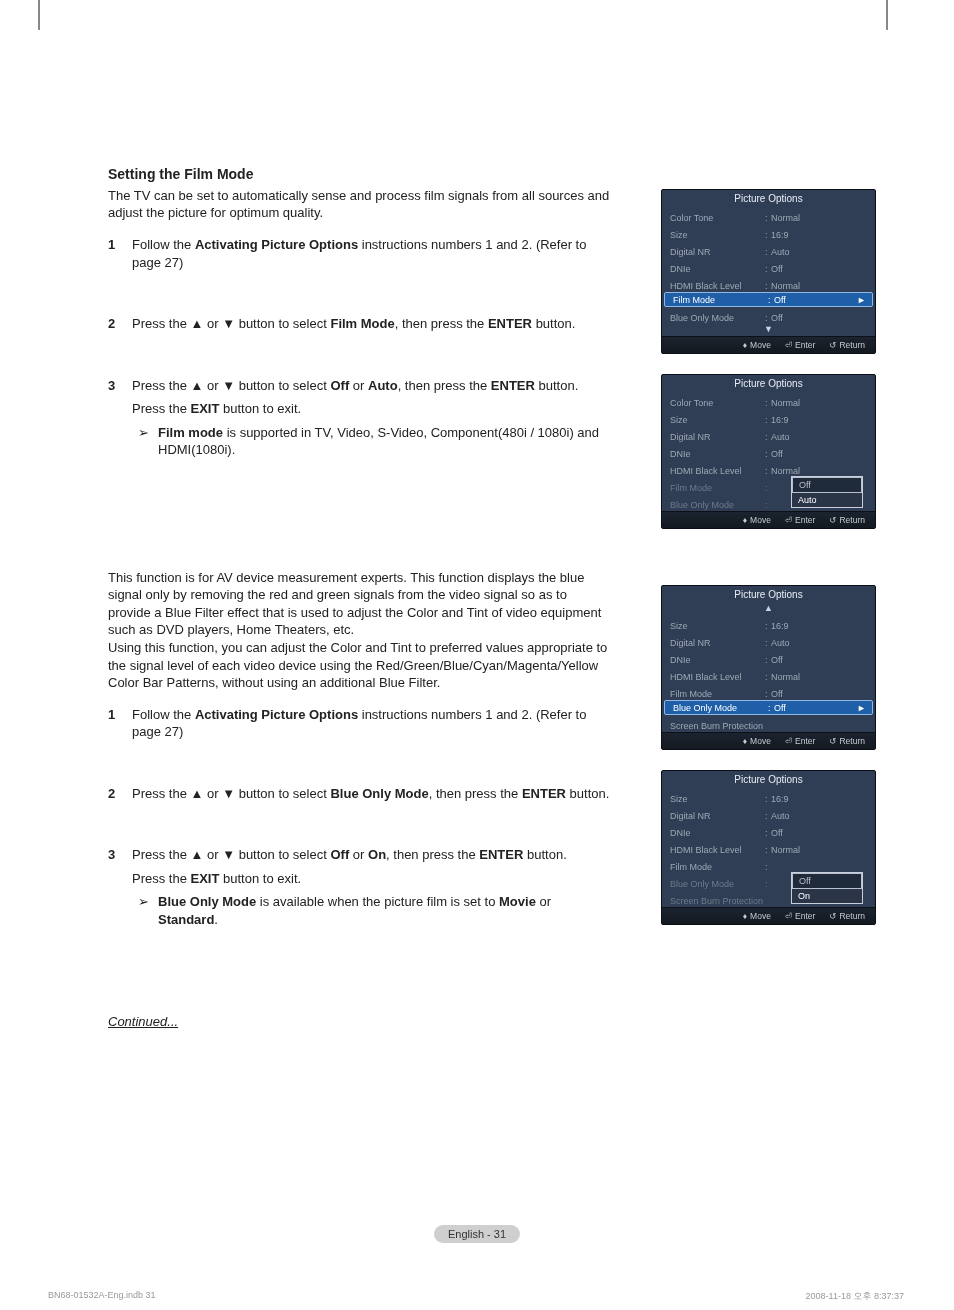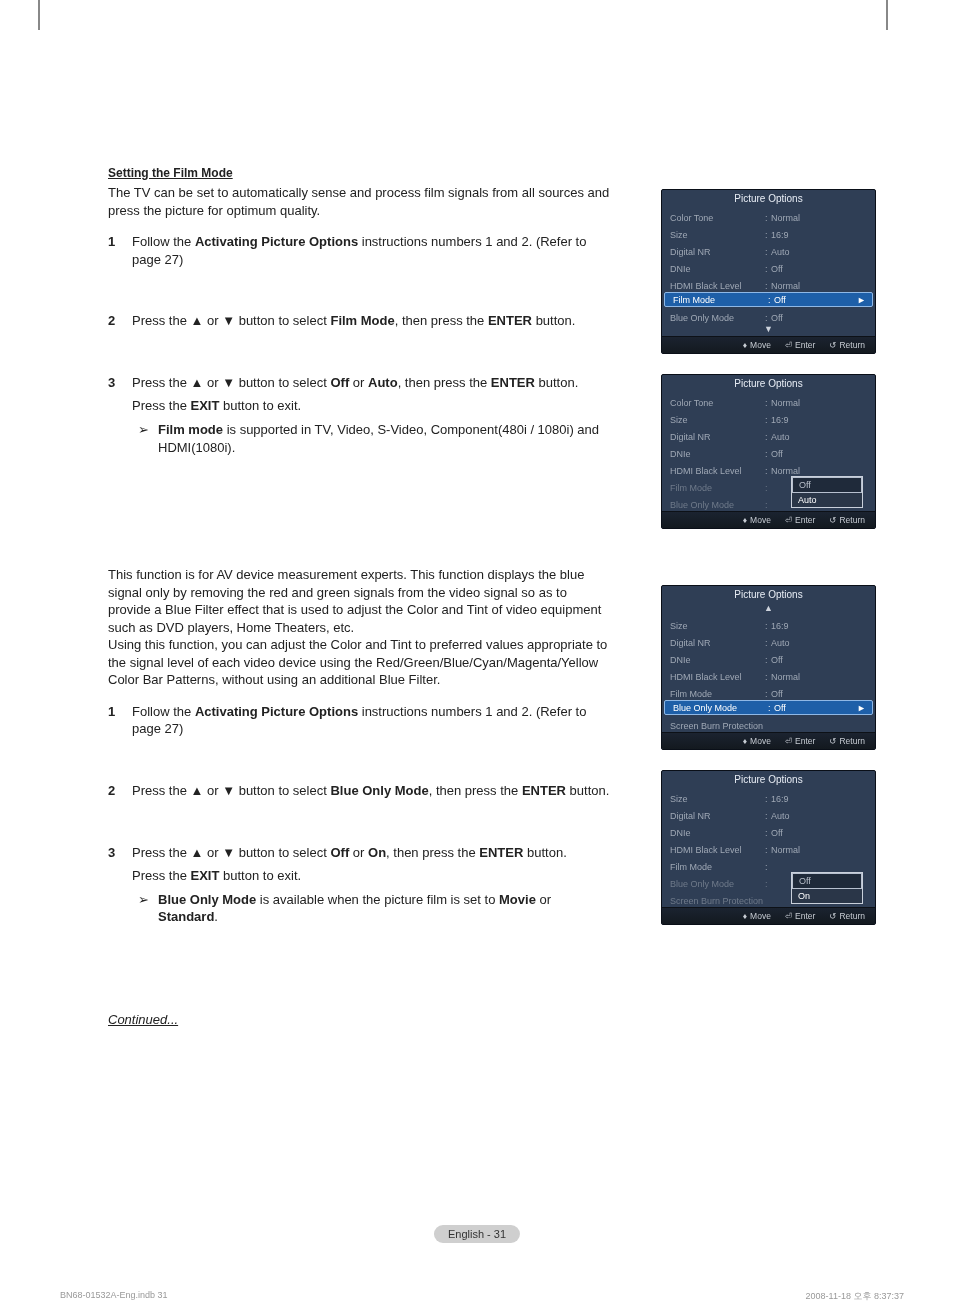--- a/index.html
+++ b/index.html
@@ -27,22 +27,21 @@
   }
   .side-col {
     width: 215px;
     float: right;
     margin-right: 18px;
   }
   .clear { clear: both; }
 
   .section-title {
     font-weight: bold;
-    text-decoration: underline;
-    font-size: 12px;
+    font-size: 14px;
     margin-bottom: 3px;
   }
   .intro { margin-bottom: 14px; }
 
   .step { display: flex; margin-bottom: 38px; }
   .step-num { font-weight: bold; width: 24px; flex: 0 0 24px; }
   .step-body { flex: 1; }
   .step-body p { margin-bottom: 6px; }
 
   .note { display: flex; margin-top: 6px; padding-left: 6px; }
@@ -141,41 +140,41 @@
     transform: translateX(-50%);
     background: #cfcfcf;
     border-radius: 12px;
     font-size: 11px;
     font-weight: normal;
     padding: 3px 14px;
     color: #333;
   }
   .imprint {
     position: absolute;
-    left: 60px;
+    left: 48px;
     right: 50px;
     top: 1290px;
     font-size: 9px;
     color: #999;
     display: flex;
     justify-content: space-between;
   }
 </style>
 </head>
 <body>
 
 <div class="crop-l"></div>
 <div class="crop-r"></div>
 
 <div class="page">
 
   <div class="main-col">
 
     <div class="section-title">Setting the Film Mode</div>
-    <div class="intro">The TV can be set to automatically sense and process film signals from all sources and press the picture for optimum quality.</div>
+    <div class="intro">The TV can be set to automatically sense and process film signals from all sources and adjust the picture for optimum quality.</div>
 
     <div class="step">
       <div class="step-num">1</div>
       <div class="step-body">
         <p><span>Follow the </span><b>Activating Picture Options</b><span> instructions numbers 1 and 2. (Refer to page 27)</span></p>
       </div>
     </div>
 
     <div class="step">
       <div class="step-num">2</div>

